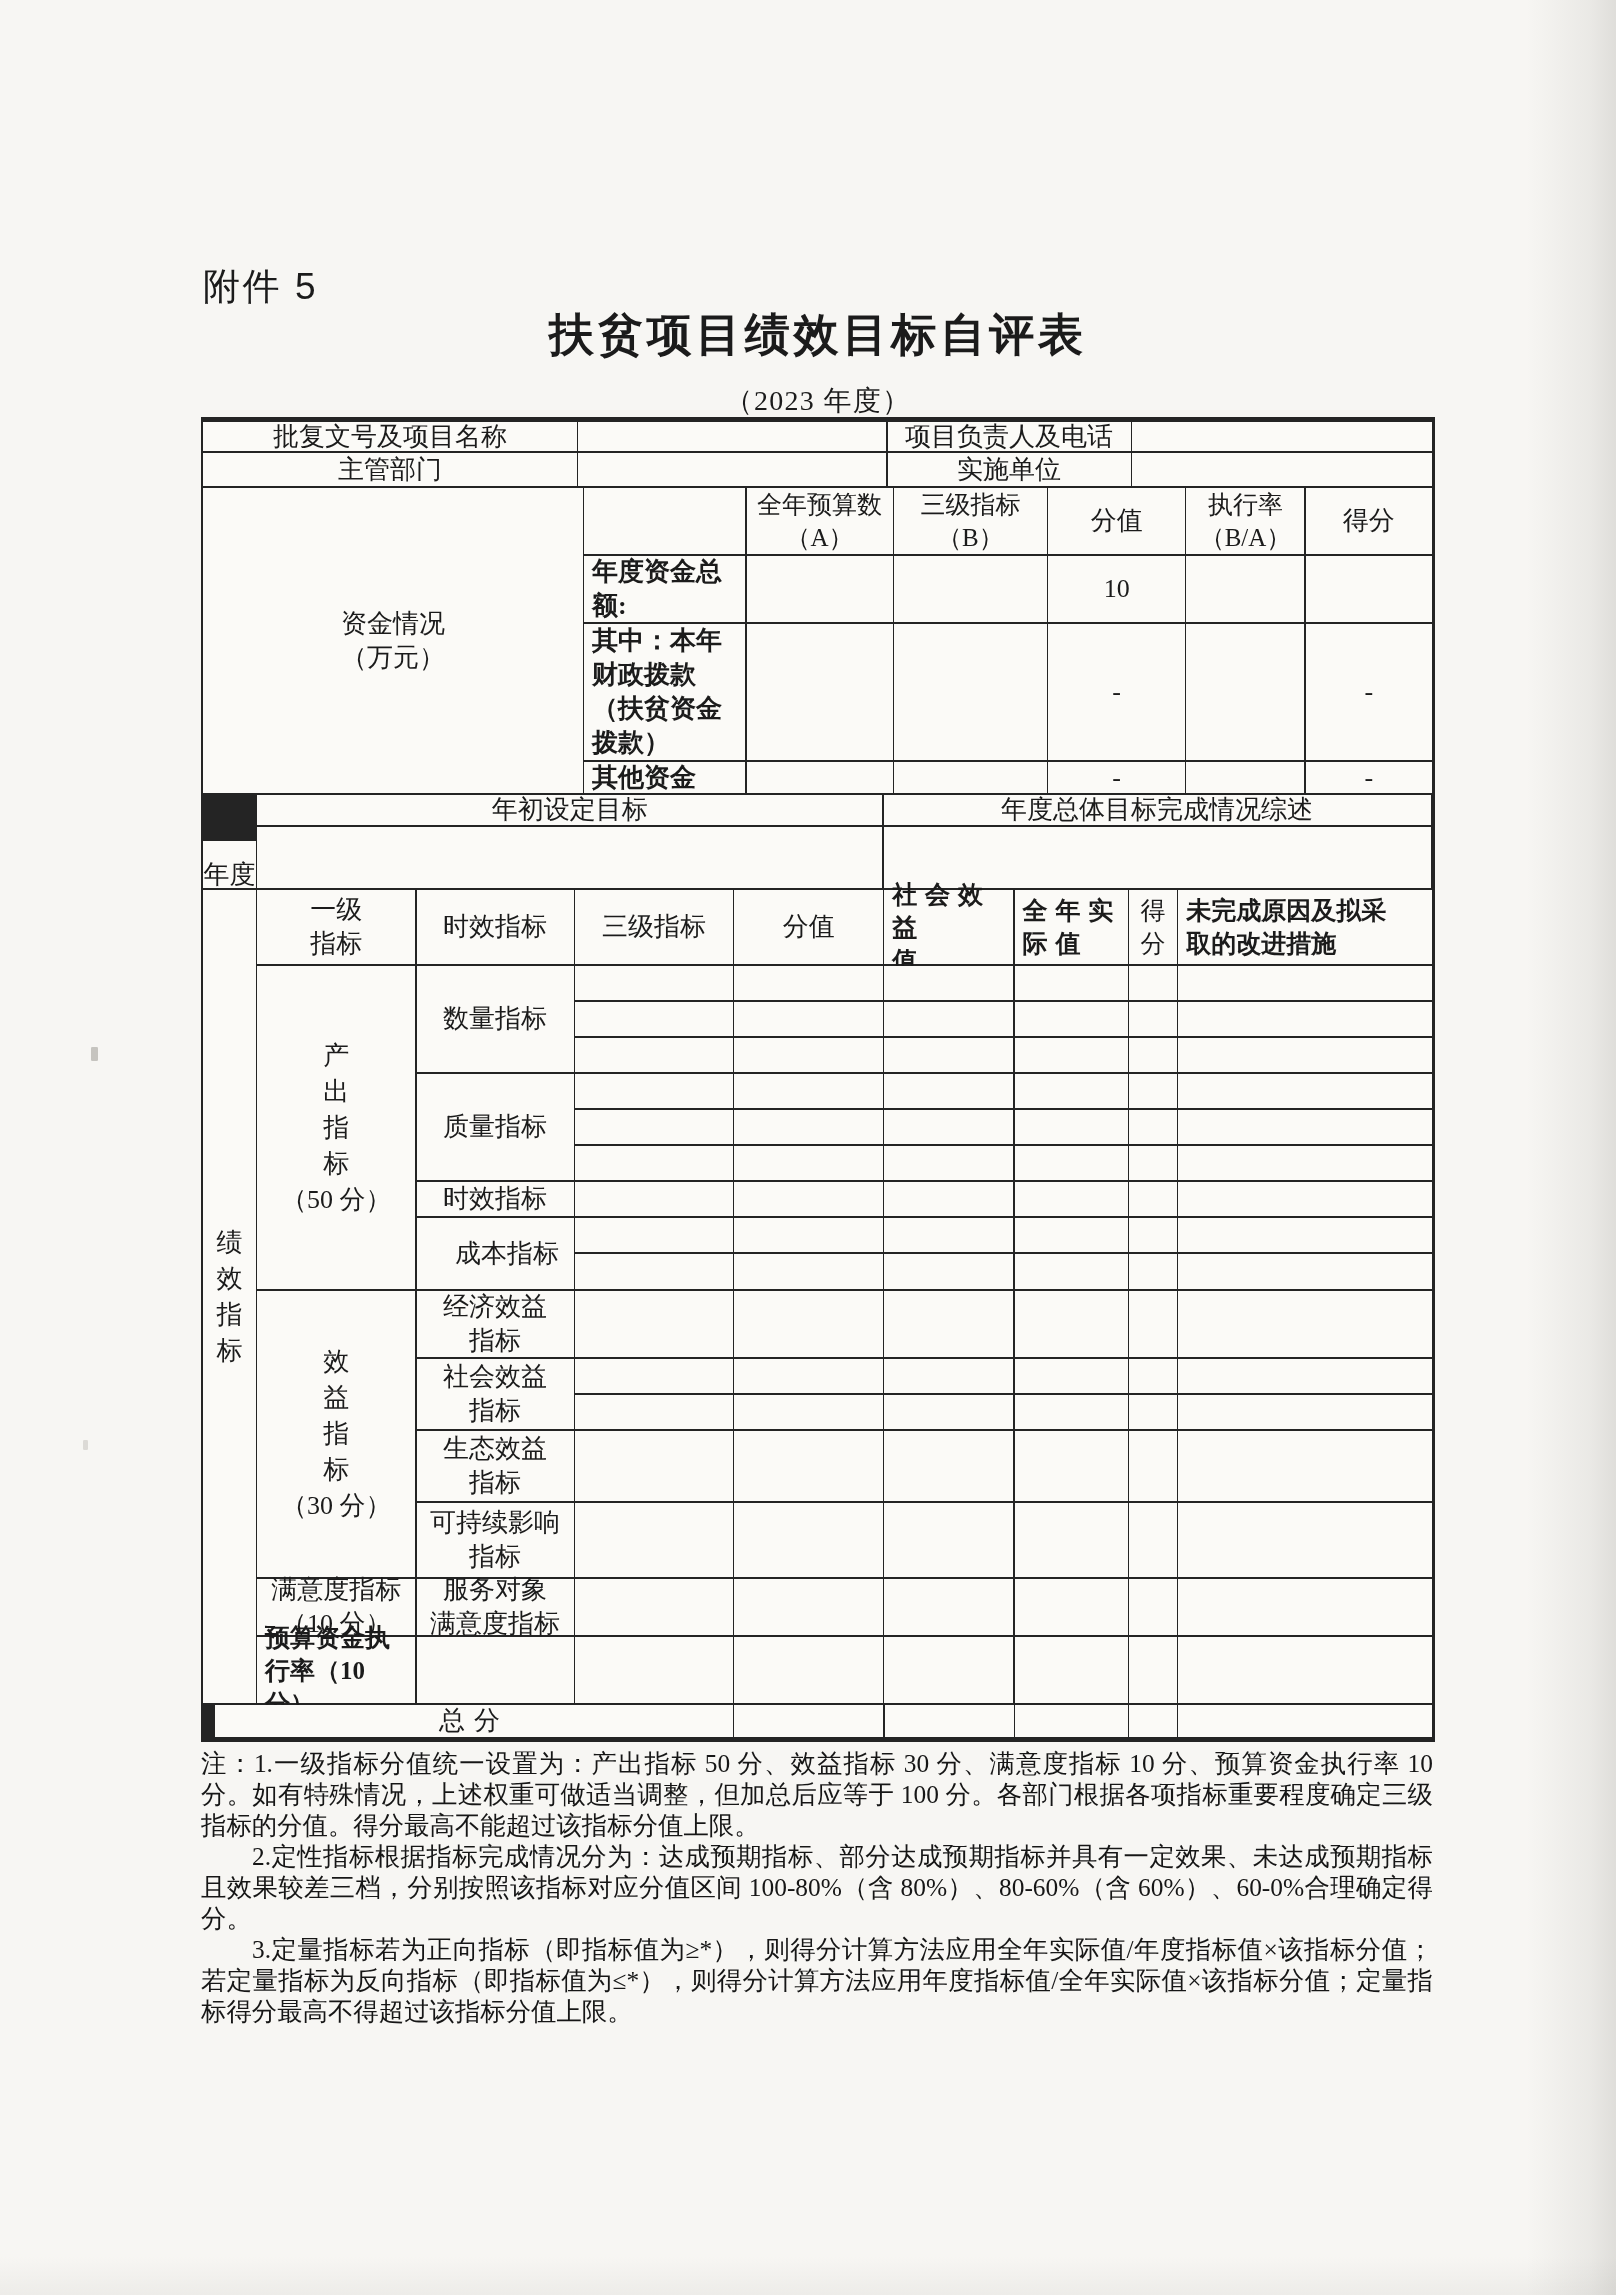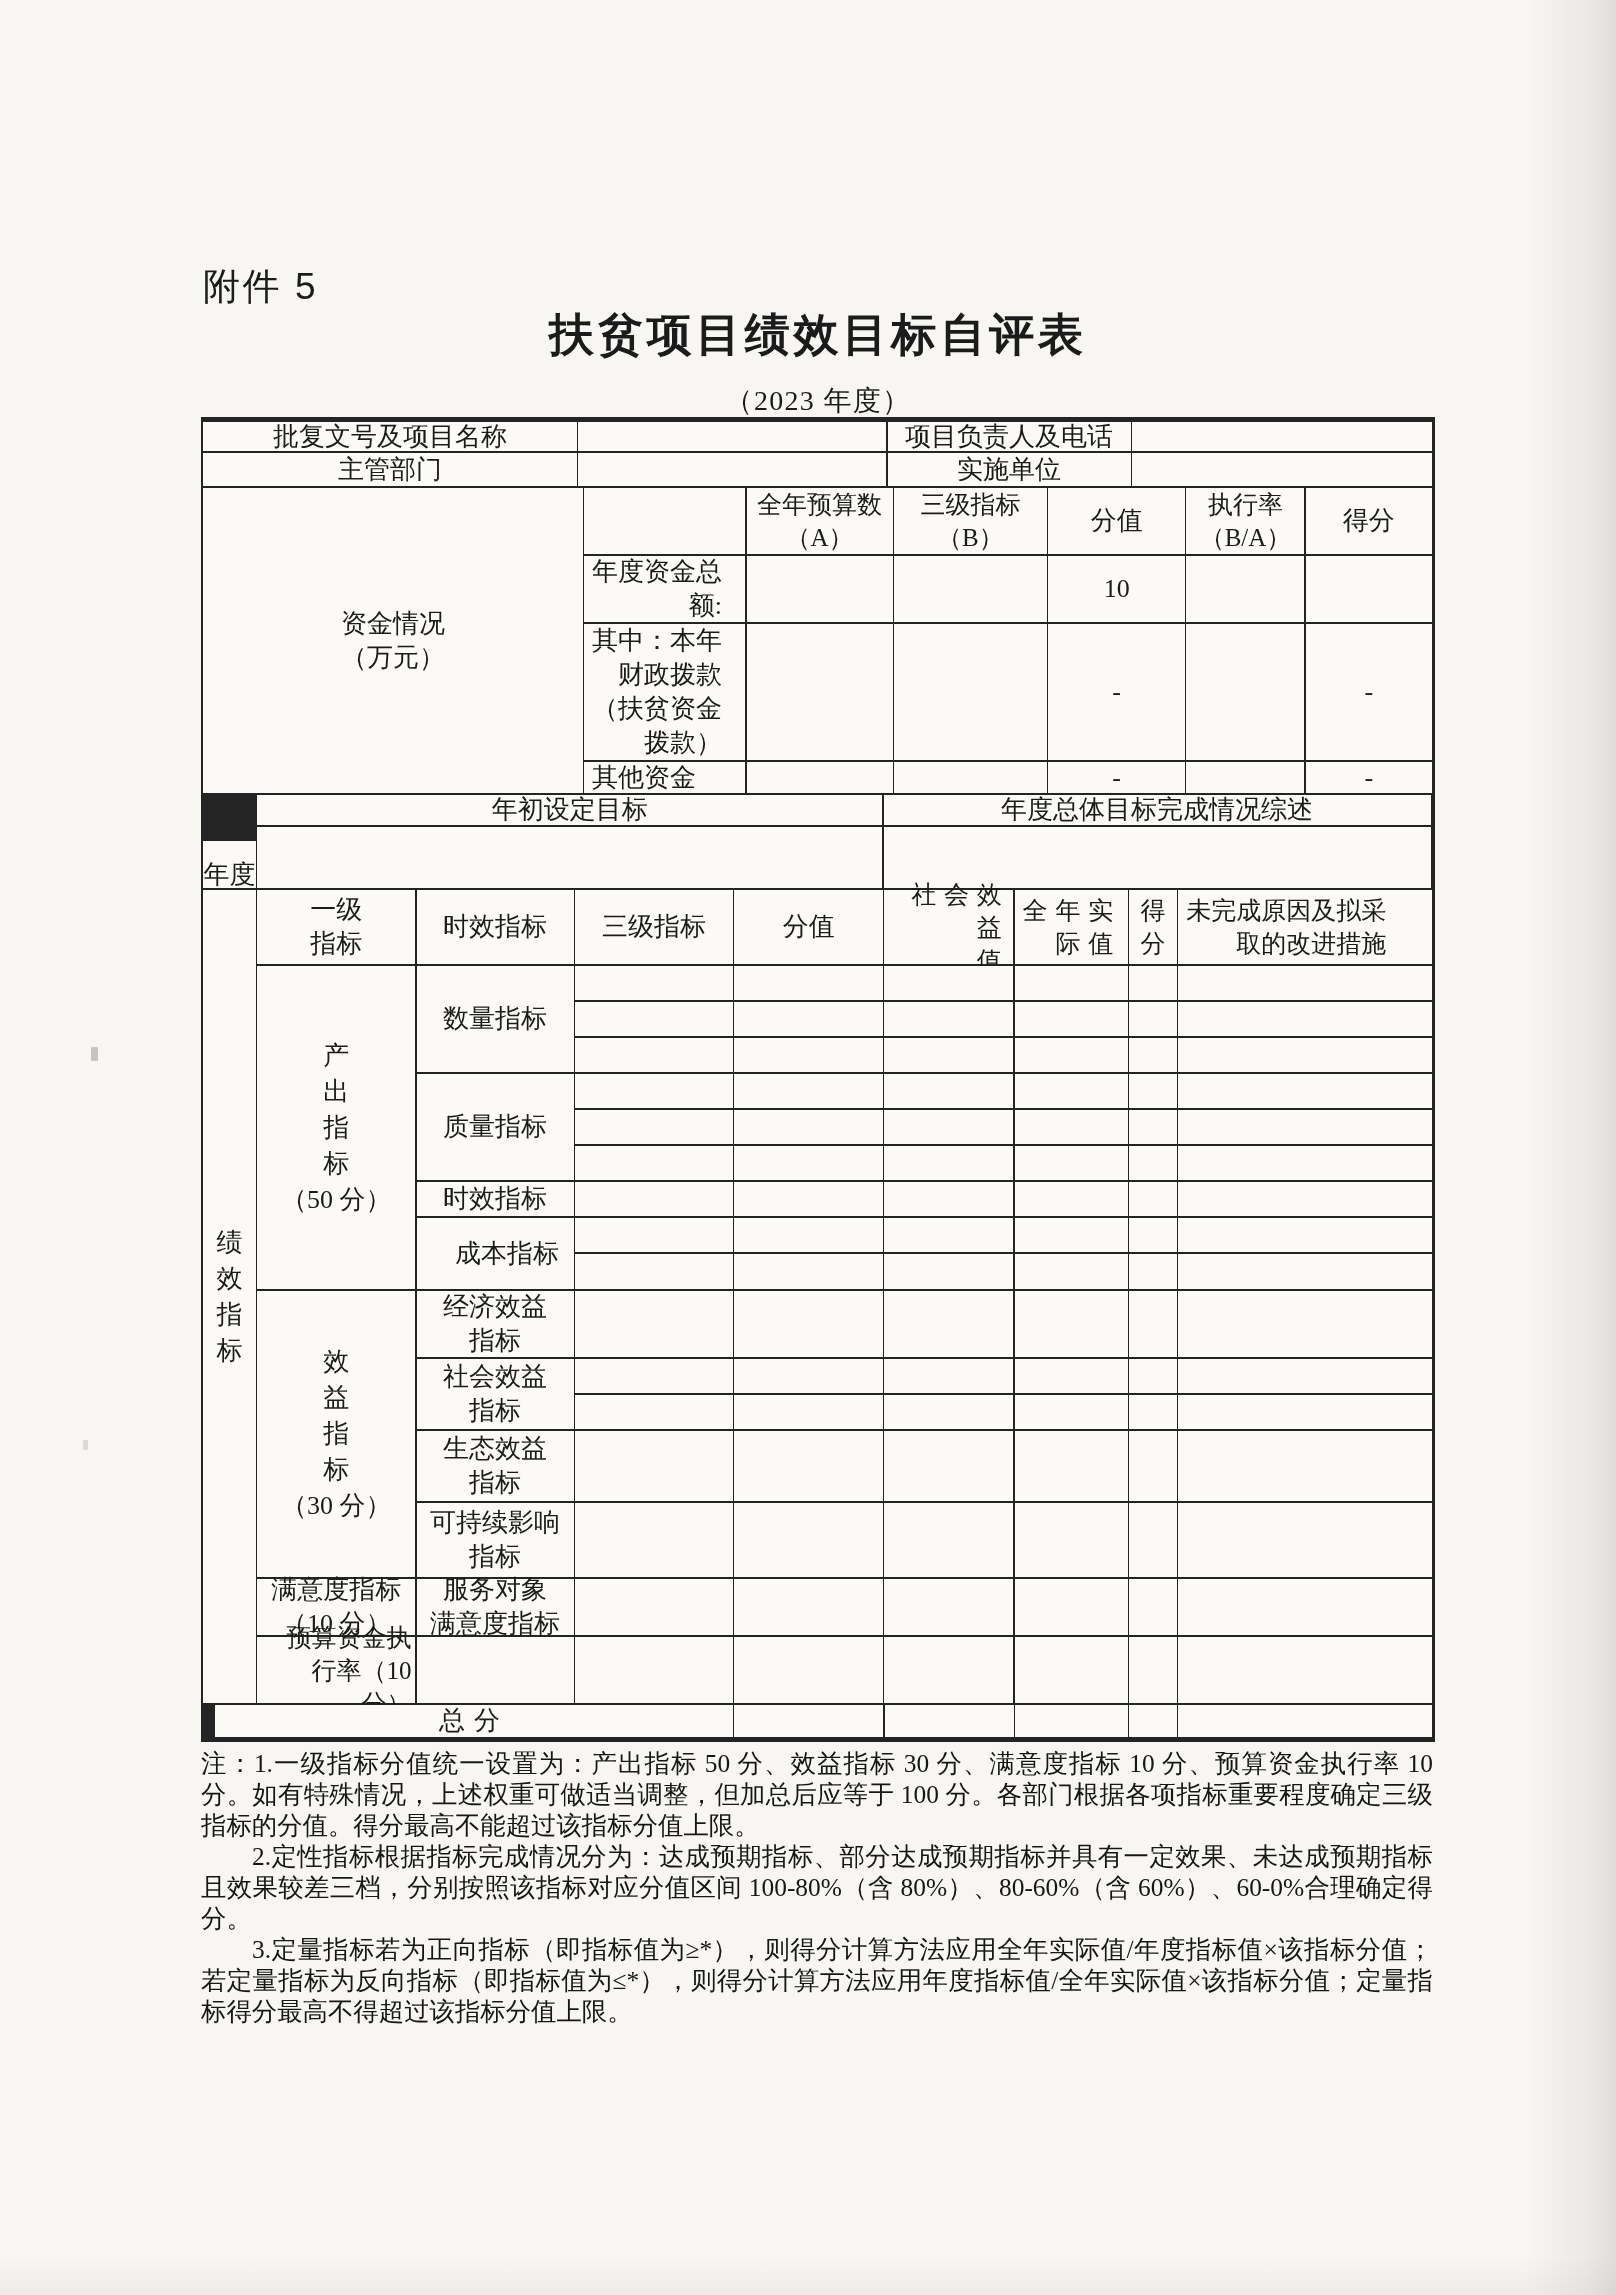--- a/index.html
+++ b/index.html
@@ -66,21 +66,21 @@
       grid-template-rows:74px 34px 34px 34px 34px 34px 34px 34px 34px 35px 66px 34px 34px 70px 74px 56px 66px;}
   #gE{grid-template-columns:530px 149px 129px 113px 48px 254px;grid-template-rows:32px;}
 
   .c{
     background:var(--paper);
     display:flex;align-items:center;justify-content:center;
     text-align:center;
     font-size:26px;line-height:34px;
     white-space:pre-line;
   }
-  .tl{justify-content:flex-start;text-align:right;padding-left:7.8px;padding-right:3.9px;}
+  .tl{justify-content:flex-start;text-align:left;padding-left:7.8px;padding-right:3.9px;font-weight:bold;}
   .tt{align-items:flex-start;padding-top:17px;margin-top:46px;}
   .sm{font-size:25px;line-height:33px;}
   .sp{letter-spacing:7.8px;}
   .vlab{line-height:36px;}
   .total{letter-spacing:9px;margin-left:12px;}
 
   .notes{
     position:absolute;left:201px;top:1748px;width:1232px;
     font-size:25.4px;line-height:31px;
     text-align:justify;

